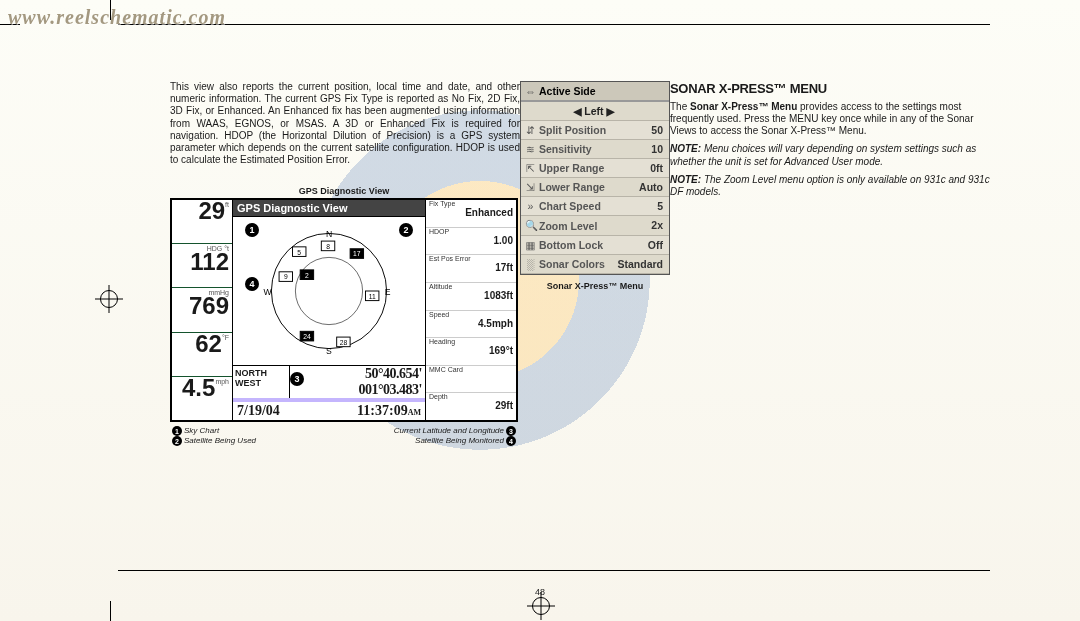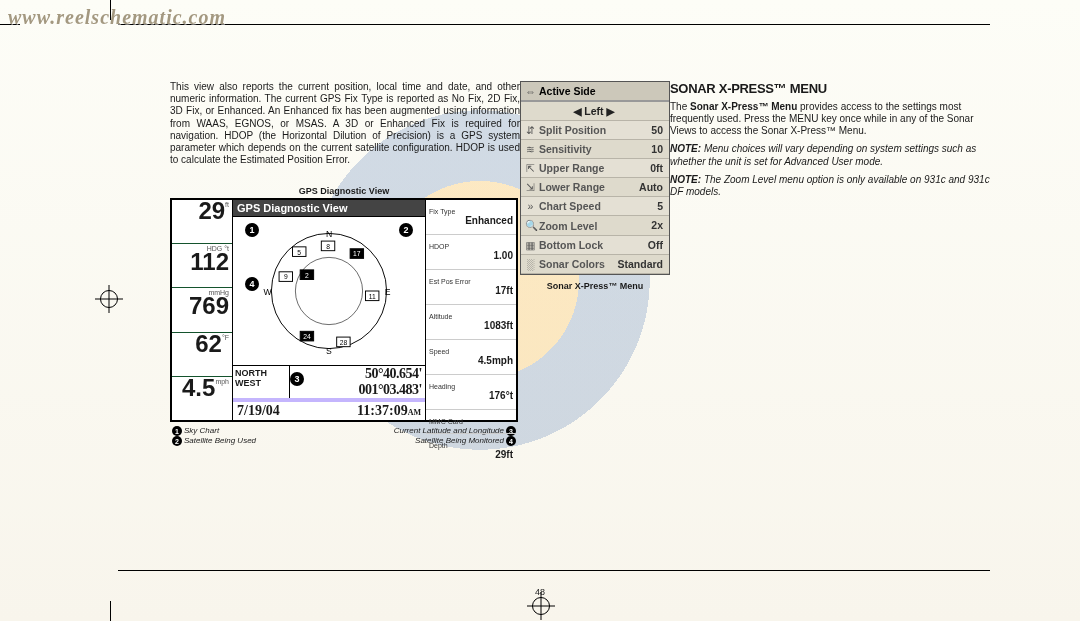--- a/index.html
+++ b/index.html
@@ -117,21 +117,21 @@
 .gps-coords { display:flex; border-bottom:4px solid #c4b5fd;}
 .gps-coords .lab { width:52px; font-size:9px; font-weight:bold; padding:2px; border-right:1px solid #000;}
 .gps-coords .val { flex:1; text-align:right; font-family:"Arial Black"; font-size:14px; font-weight:900; padding:0 3px; letter-spacing:-0.5px;}
 .gps-datetime { display:flex;}
 .gps-datetime .d { flex:1; font-family:"Arial Black"; font-size:14px; font-weight:900; padding:1px 4px;}
 .gps-datetime .t { flex:1.4; text-align:right; font-family:"Arial Black"; font-size:14px; font-weight:900; padding:1px 4px;}
 .gps-right {
   width: 90px; border-left:1px solid #000;
   display:flex; flex-direction:column;
 }
-.gps-right .row { flex:1; border-bottom:1px solid #ccc; padding:8px 3px;}
+.gps-right .row { flex:1; border-bottom:1px solid #ccc; padding:0 3px;}
 .gps-right .row:last-child{border-bottom:none;}
 .gps-right .lbl { font-size:7px; color:#333;}
 .gps-right .v { text-align:right; font-weight:bold; font-size:10px;}
 
 .callouts { margin-top: 4px; display:flex; justify-content:space-between; font-style: italic; font-size:8px;}
 .callouts .cc { white-space:nowrap;}
 .bub { display:inline-flex;width:10px;height:10px;border-radius:50%;background:#000;color:#fff;font-size:7px;align-items:center;justify-content:center;font-style:normal;font-weight:bold;margin:0 2px;vertical-align:middle;}
 
 
 .sonar-menu {
@@ -347,21 +347,21 @@
       <div class="row">
             <div class="lbl">Altitude</div>
             <div class="v">1083ft</div>
           </div>
       <div class="row">
             <div class="lbl">Speed</div>
             <div class="v">4.5mph</div>
           </div>
       <div class="row">
             <div class="lbl">Heading</div>
-            <div class="v">176°t</div>
+            <div class="v">169°t</div>
           </div>
       <div class="row">
             <div class="lbl">MMC Card</div>
             <div class="v"></div>
           </div>
       <div class="row">
             <div class="lbl">Depth</div>
             <div class="v">29ft</div>
           </div>
     </div>

